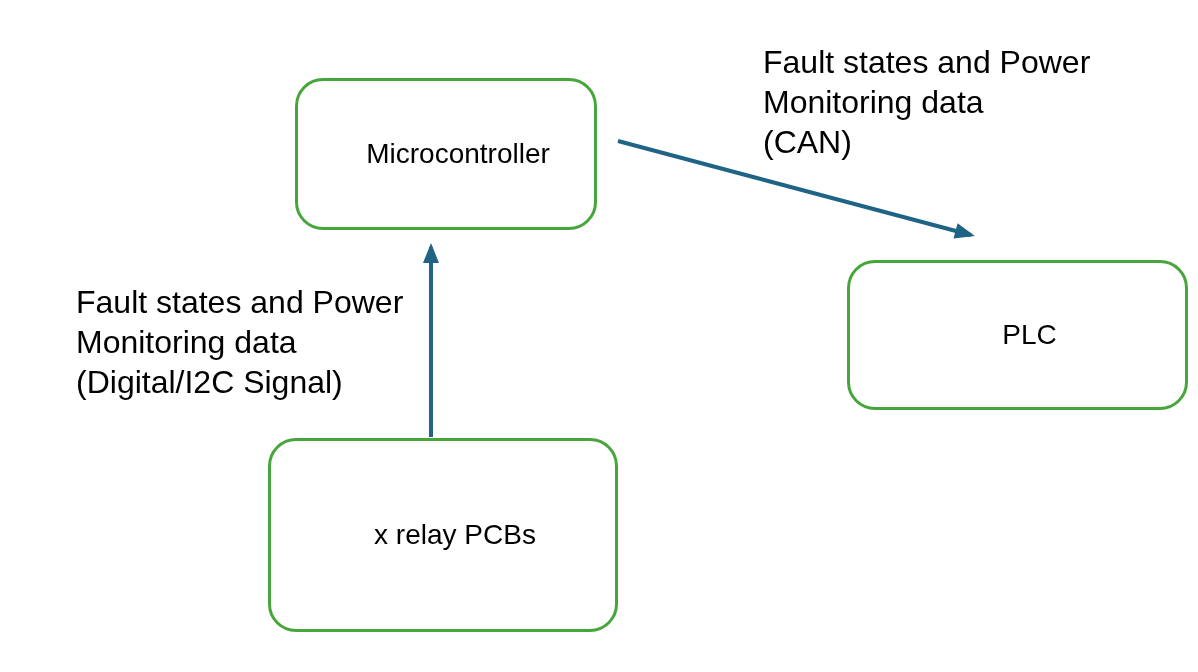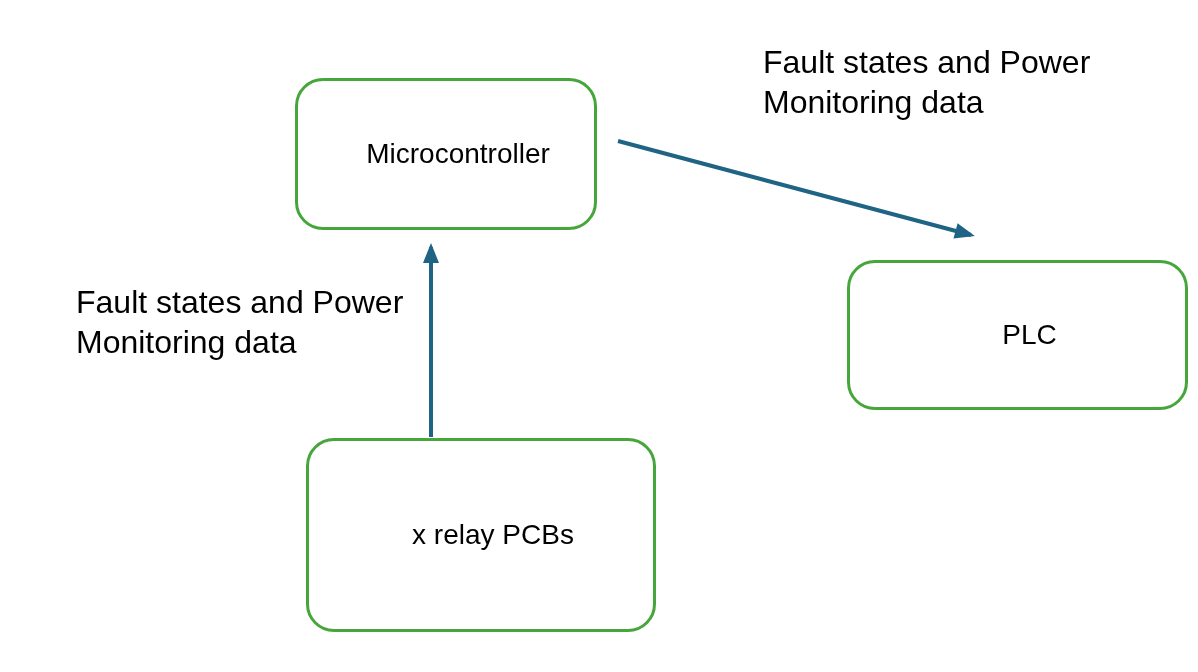--- a/index.html
+++ b/index.html
@@ -32,21 +32,21 @@
     display: flex;
     align-items: center;
     justify-content: center;
     color: #000000;
     font-size: 28px;
     text-align: center;
     padding-left: 24px;
   }
   .node-microcontroller { left: 295px; top: 78px;  width: 302px; height: 152px; }
   .node-plc             { left: 847px; top: 260px; width: 341px; height: 150px; }
-  .node-relay           { left: 268px; top: 438px; width: 350px; height: 194px; margin-left: 38px; }
+  .node-relay           { left: 268px; top: 438px; width: 350px; height: 194px; }
   .edge-label {
     position: absolute;
     color: #000000;
     font-size: 32px;
     line-height: 40px;
     white-space: nowrap;
   }
   .edge-label-can     { left: 763px; top: 42px; }
   .edge-label-digital { left: 76px;  top: 282px; }
 </style>
@@ -73,20 +73,22 @@
     <span>PLC</span>
   </div>
 
   <div class="node node-relay" style="border-color: rgb(71, 166, 59); color: rgb(0, 0, 0);">
     <span>x relay PCBs</span>
   </div>
 
   <div class="edge-label edge-label-can" style="color: rgb(0, 0, 0);">
     <div>Fault states and Power</div>
     <div>Monitoring data</div>
+    <div>(CAN)</div>
   </div>
 
   <div class="edge-label edge-label-digital" style="color: rgb(0, 0, 0);">
     <div>Fault states and Power</div>
     <div>Monitoring data</div>
+    <div>(Digital/I2C Signal)</div>
   </div>
 
 </div>
 
 </body></html>

